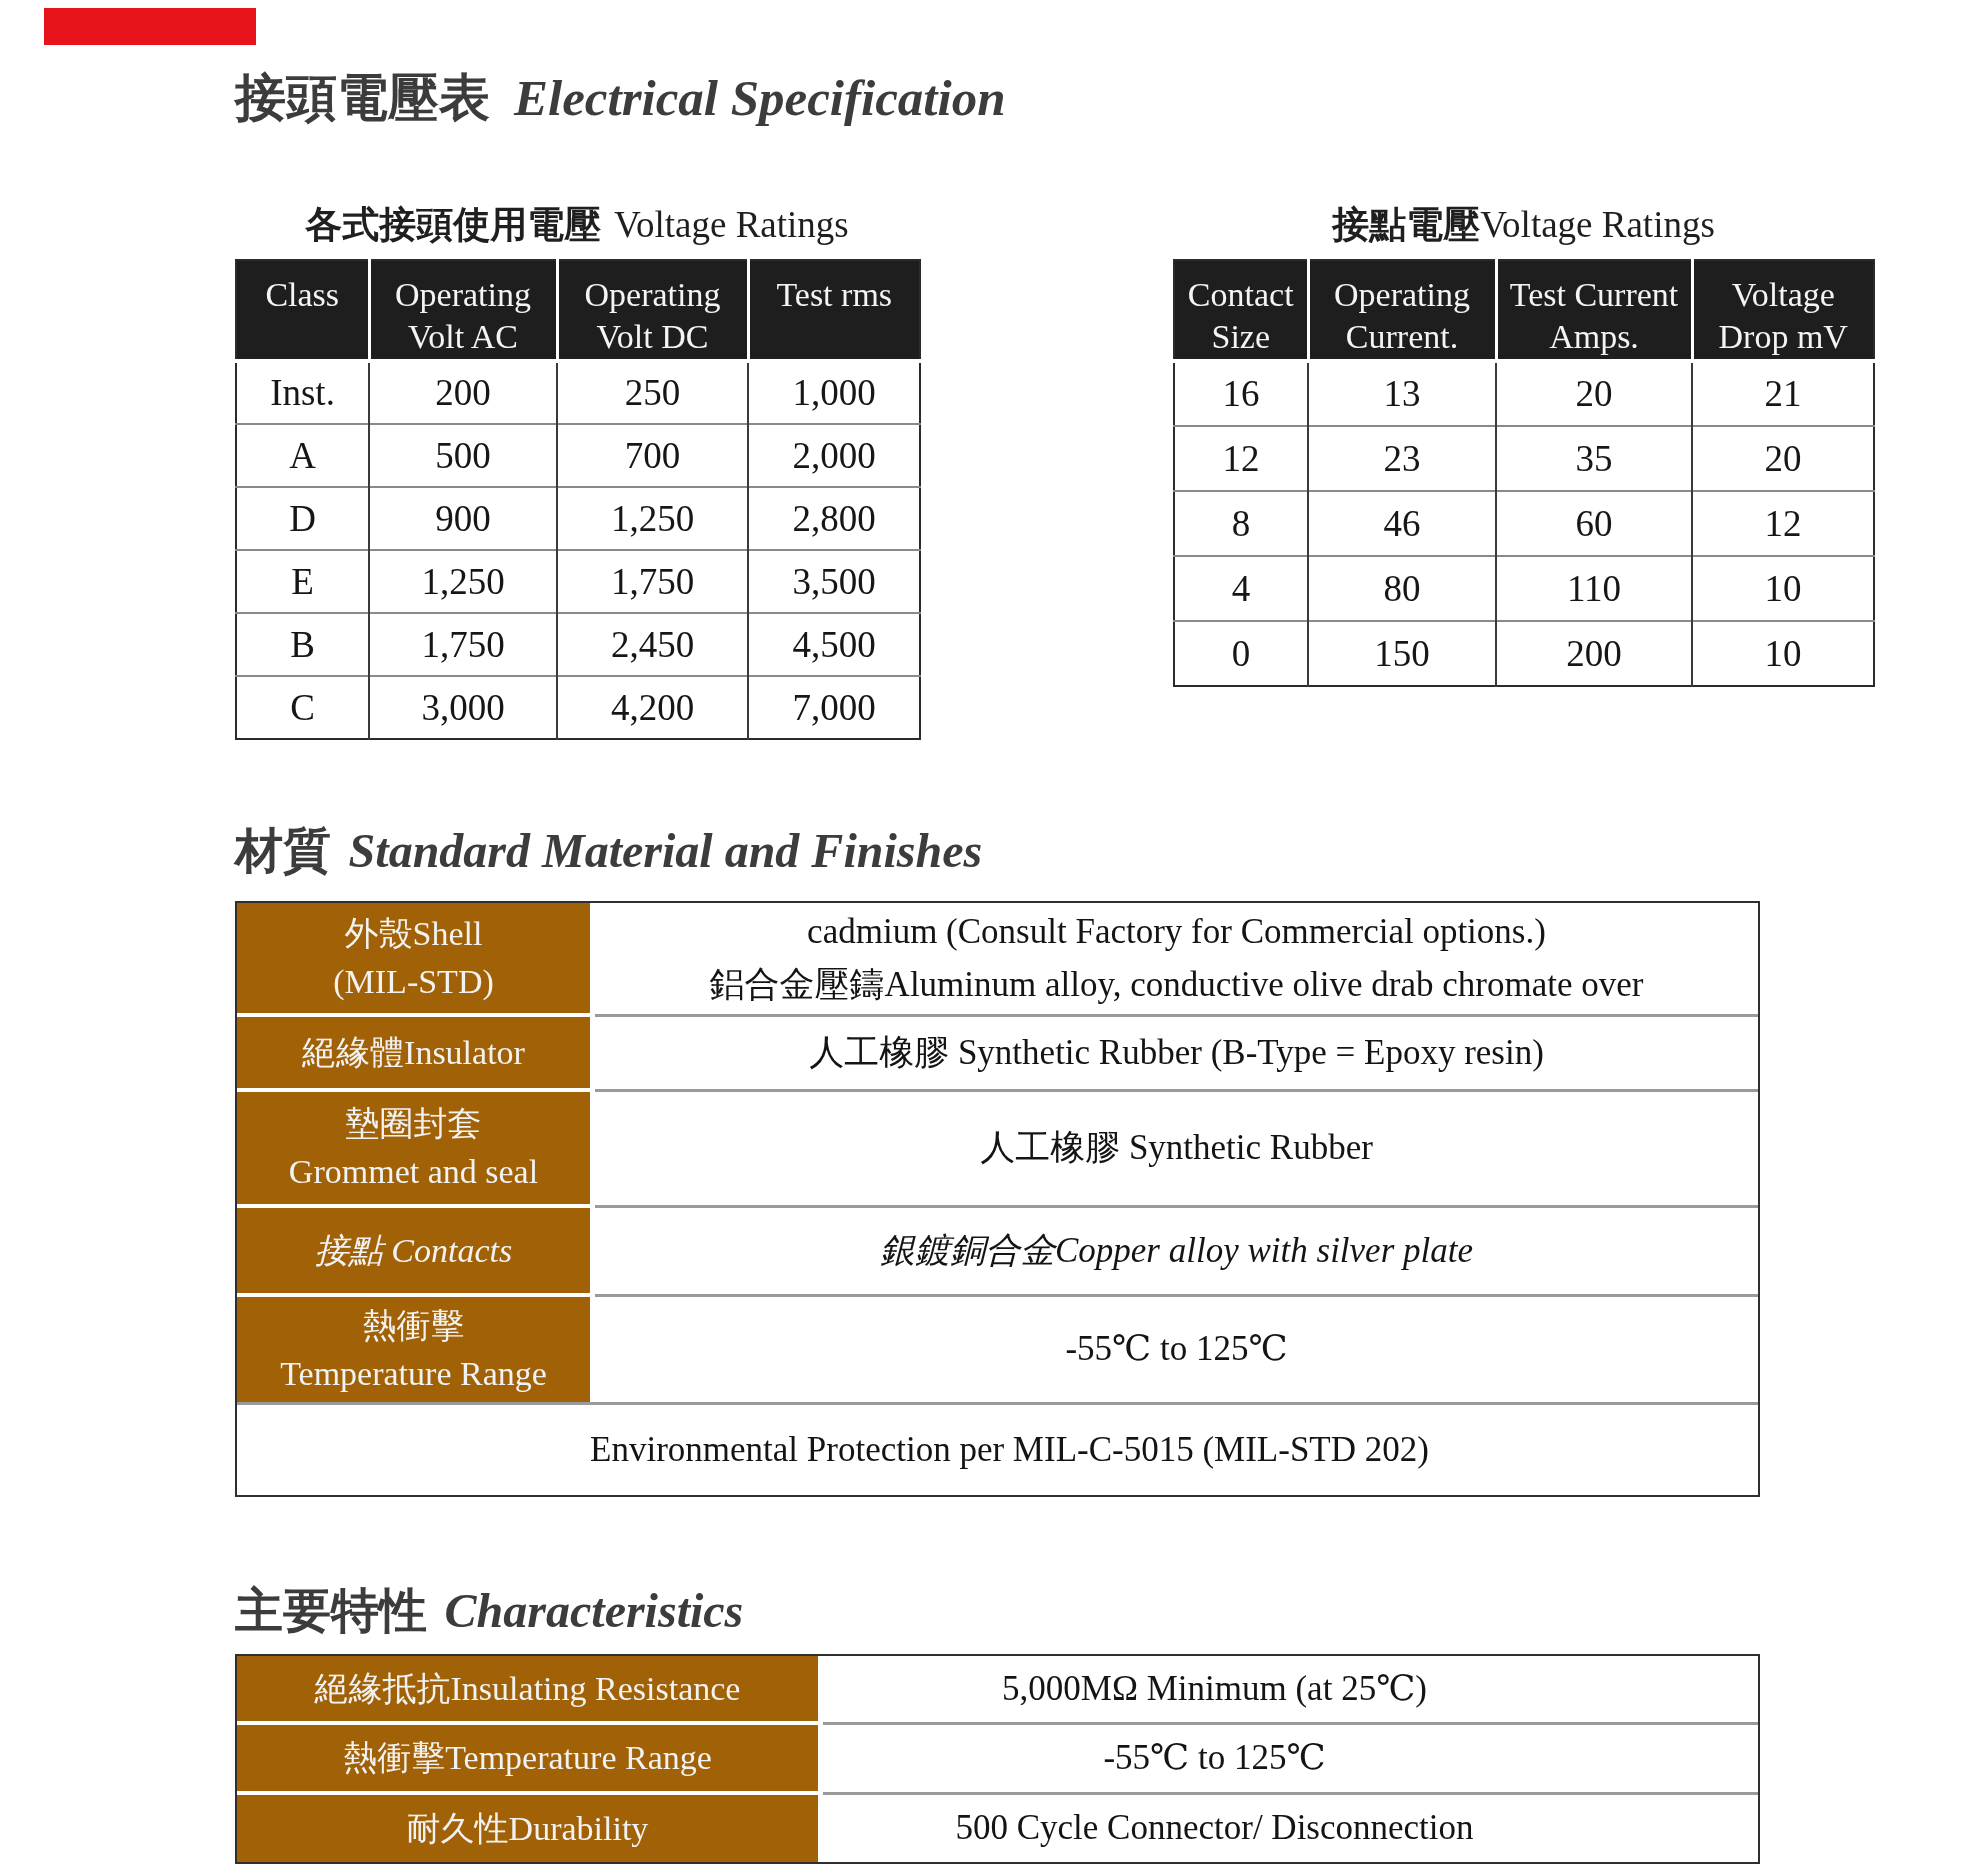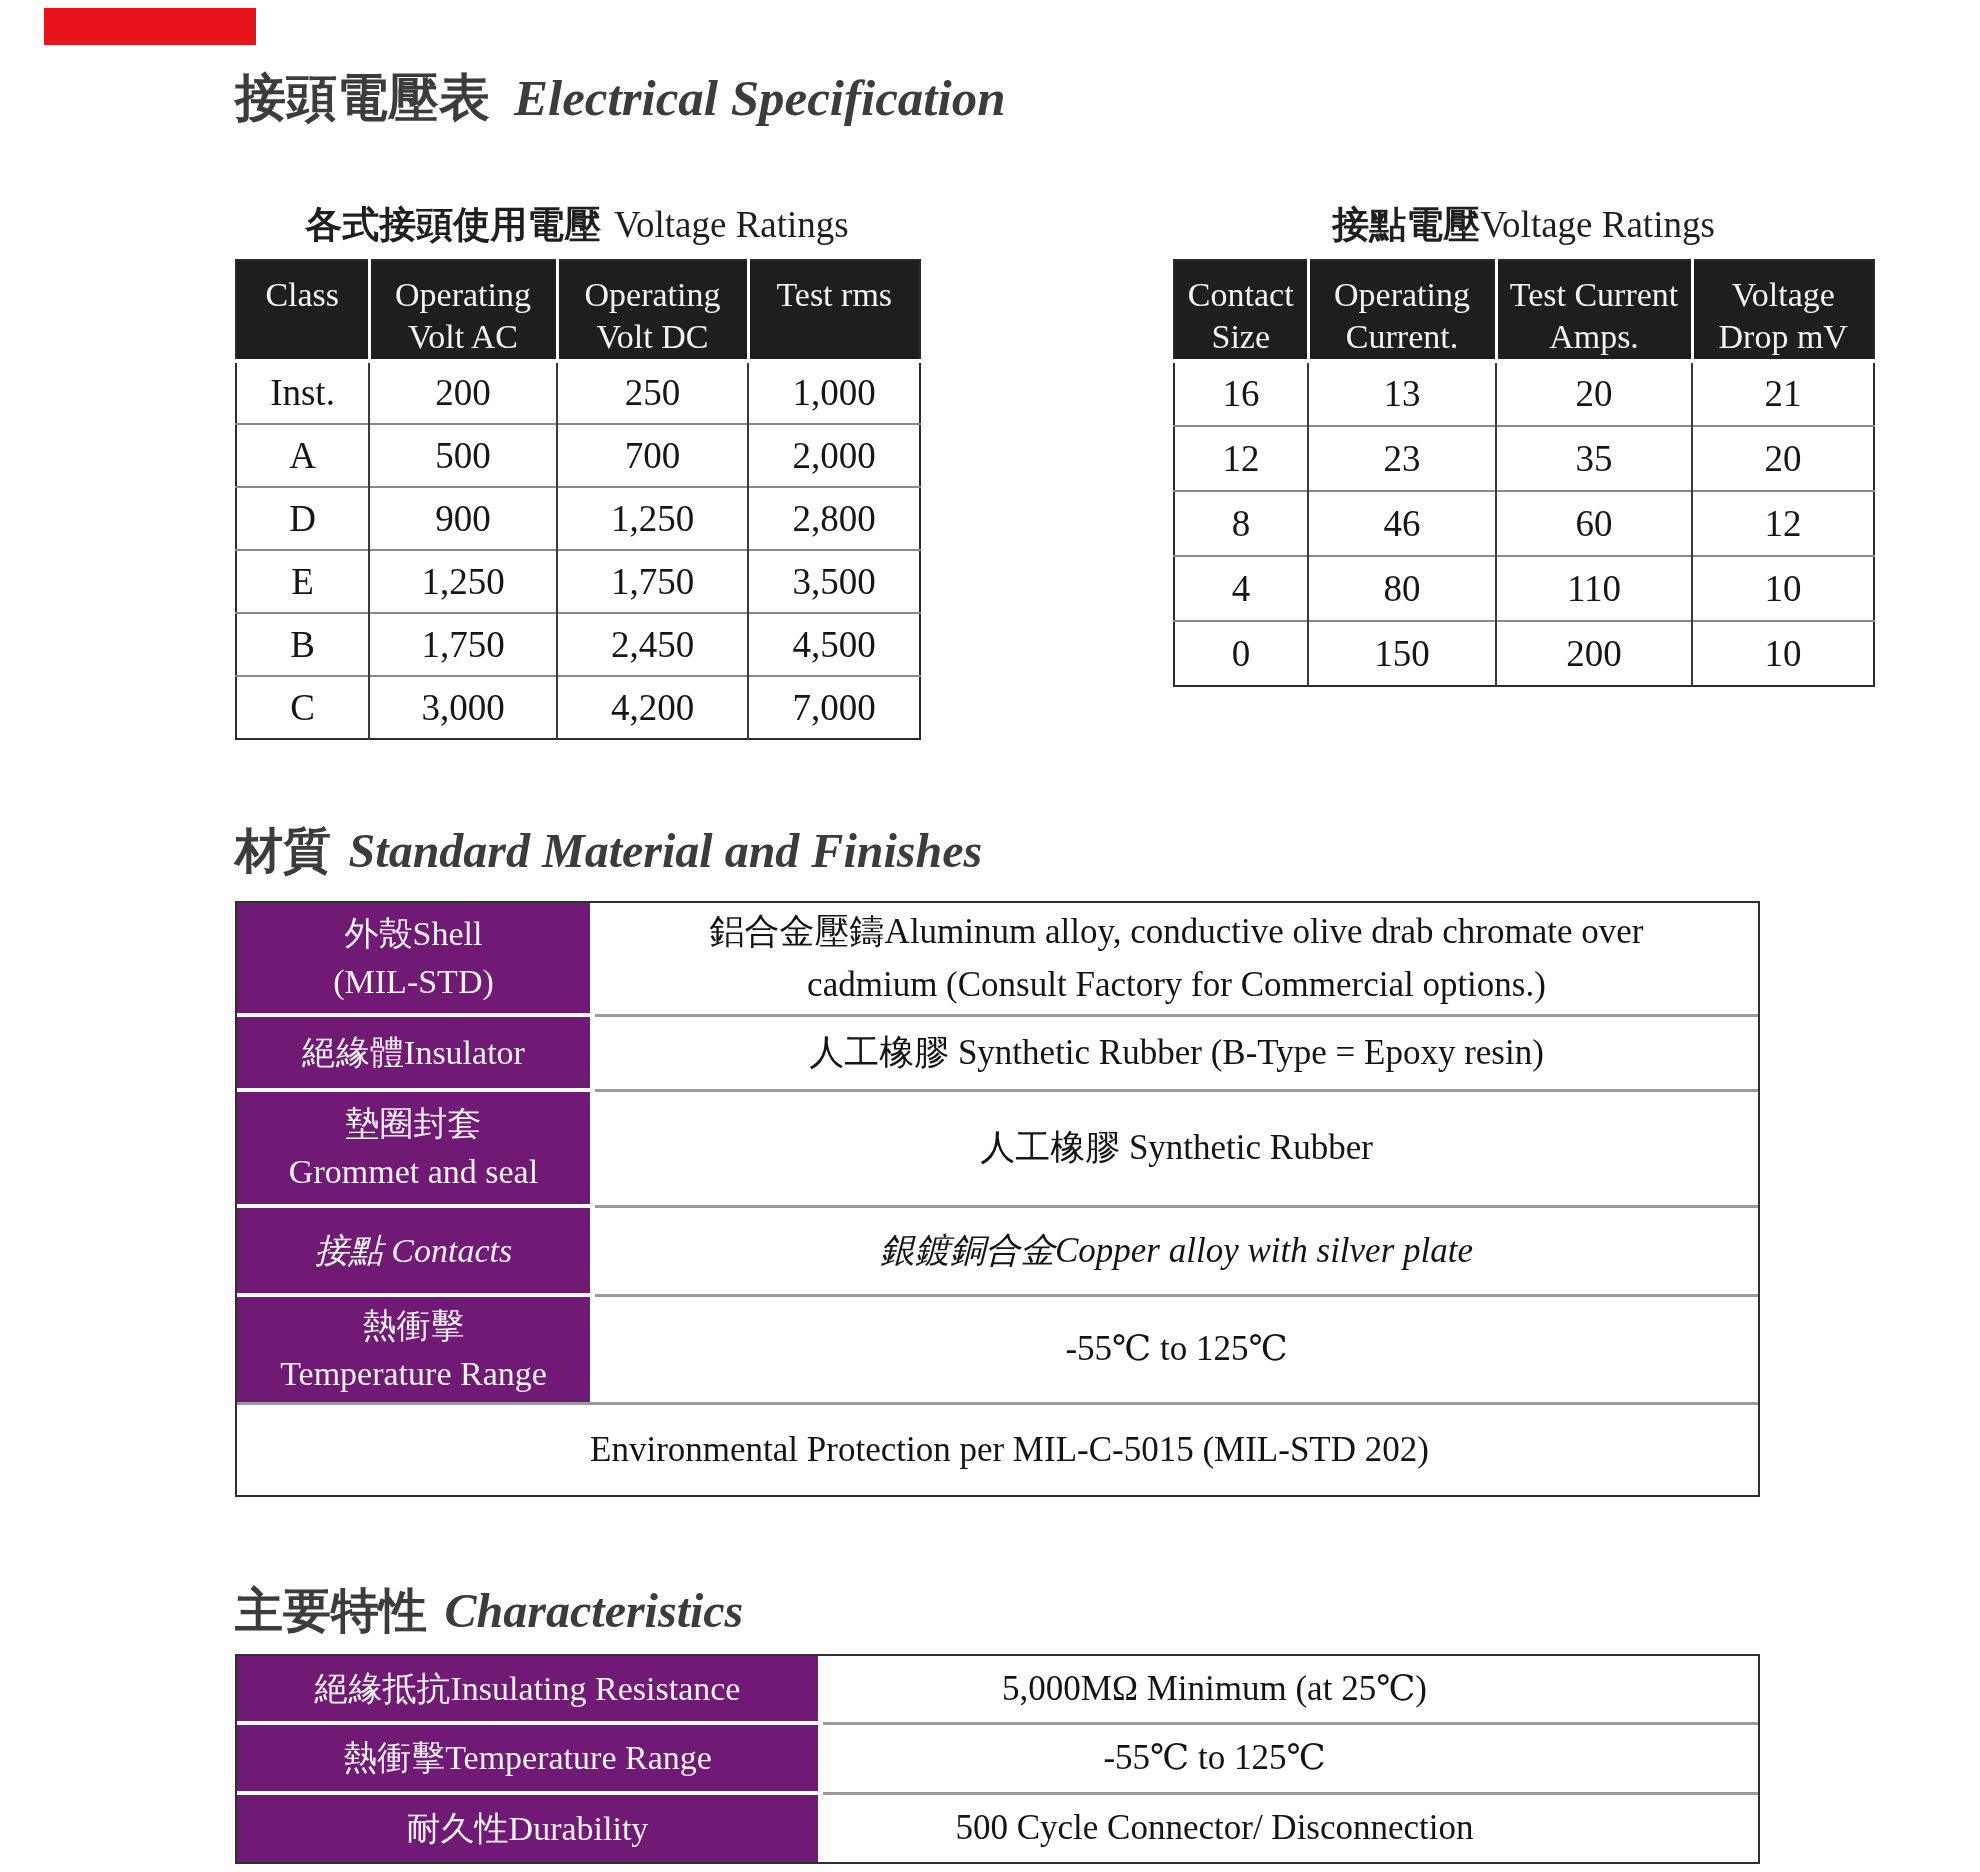--- a/index.html
+++ b/index.html
@@ -42,21 +42,21 @@
   table.vtable tbody tr:first-child td { border-top:1.6px solid #555; }
   .tbl-group.left  td { height:63px; }
   .tbl-group.right td { height:65px; }
   col.c1l { width:133px; } col.c2l { width:188px; } col.c3l { width:191px; } col.c4l { width:172px; }
   col.c1r { width:134px; } col.c2r { width:188px; } col.c3r { width:196px; } col.c4r { width:182px; }
 
   
   .block-table { position:absolute; left:235px; width:1525px; border:2.4px solid #2f2f2f; background:#fff; }
   .b-row { display:flex; width:100%; }
   .b-label {
-    background:#701a75; color:#f2f2f2; font-size:34px; line-height:1.4;
+    background:#a16207; color:#f2f2f2; font-size:34px; line-height:1.4;
     display:flex; flex-direction:column; justify-content:center; align-items:center;
     text-align:center; flex:0 0 auto; border-right:5.6px solid #ffffff;
   }
   .b-label.sep { border-bottom:4.8px solid #ffffff; }
   .b-value {
     flex:1 1 auto; font-size:35px; color:#141414; text-align:center;
     display:flex; flex-direction:column; justify-content:center; align-items:center; line-height:1.5;
   }
   .b-value.sep { border-bottom:3.2px solid #9a9a9a; }
   .m-label { width:358px; }
@@ -226,22 +226,22 @@
     <span class="cjk">材質</span><span class="en">Standard Material and Finishes</span>
   </div>
 
   <div class="block-table" id="mat-table">
     <div class="b-row mr-shell">
       <div class="b-label m-label sep">
         <div>外殼Shell</div>
         <div>(MIL-STD)</div>
       </div>
       <div class="b-value sep">
+        <div>cadmium (Consult Factory for Commercial options.)</div>
         <div>鋁合金壓鑄Aluminum alloy, conductive olive drab chromate over</div>
-        <div>cadmium (Consult Factory for Commercial options.)</div>
       </div>
     </div>
     <div class="b-row mr-ins">
       <div class="b-label m-label sep">
         <div>絕緣體Insulator</div>
       </div>
       <div class="b-value sep">
         <div>人工橡膠 Synthetic Rubber (B-Type = Epoxy resin)</div>
       </div>
     </div>

